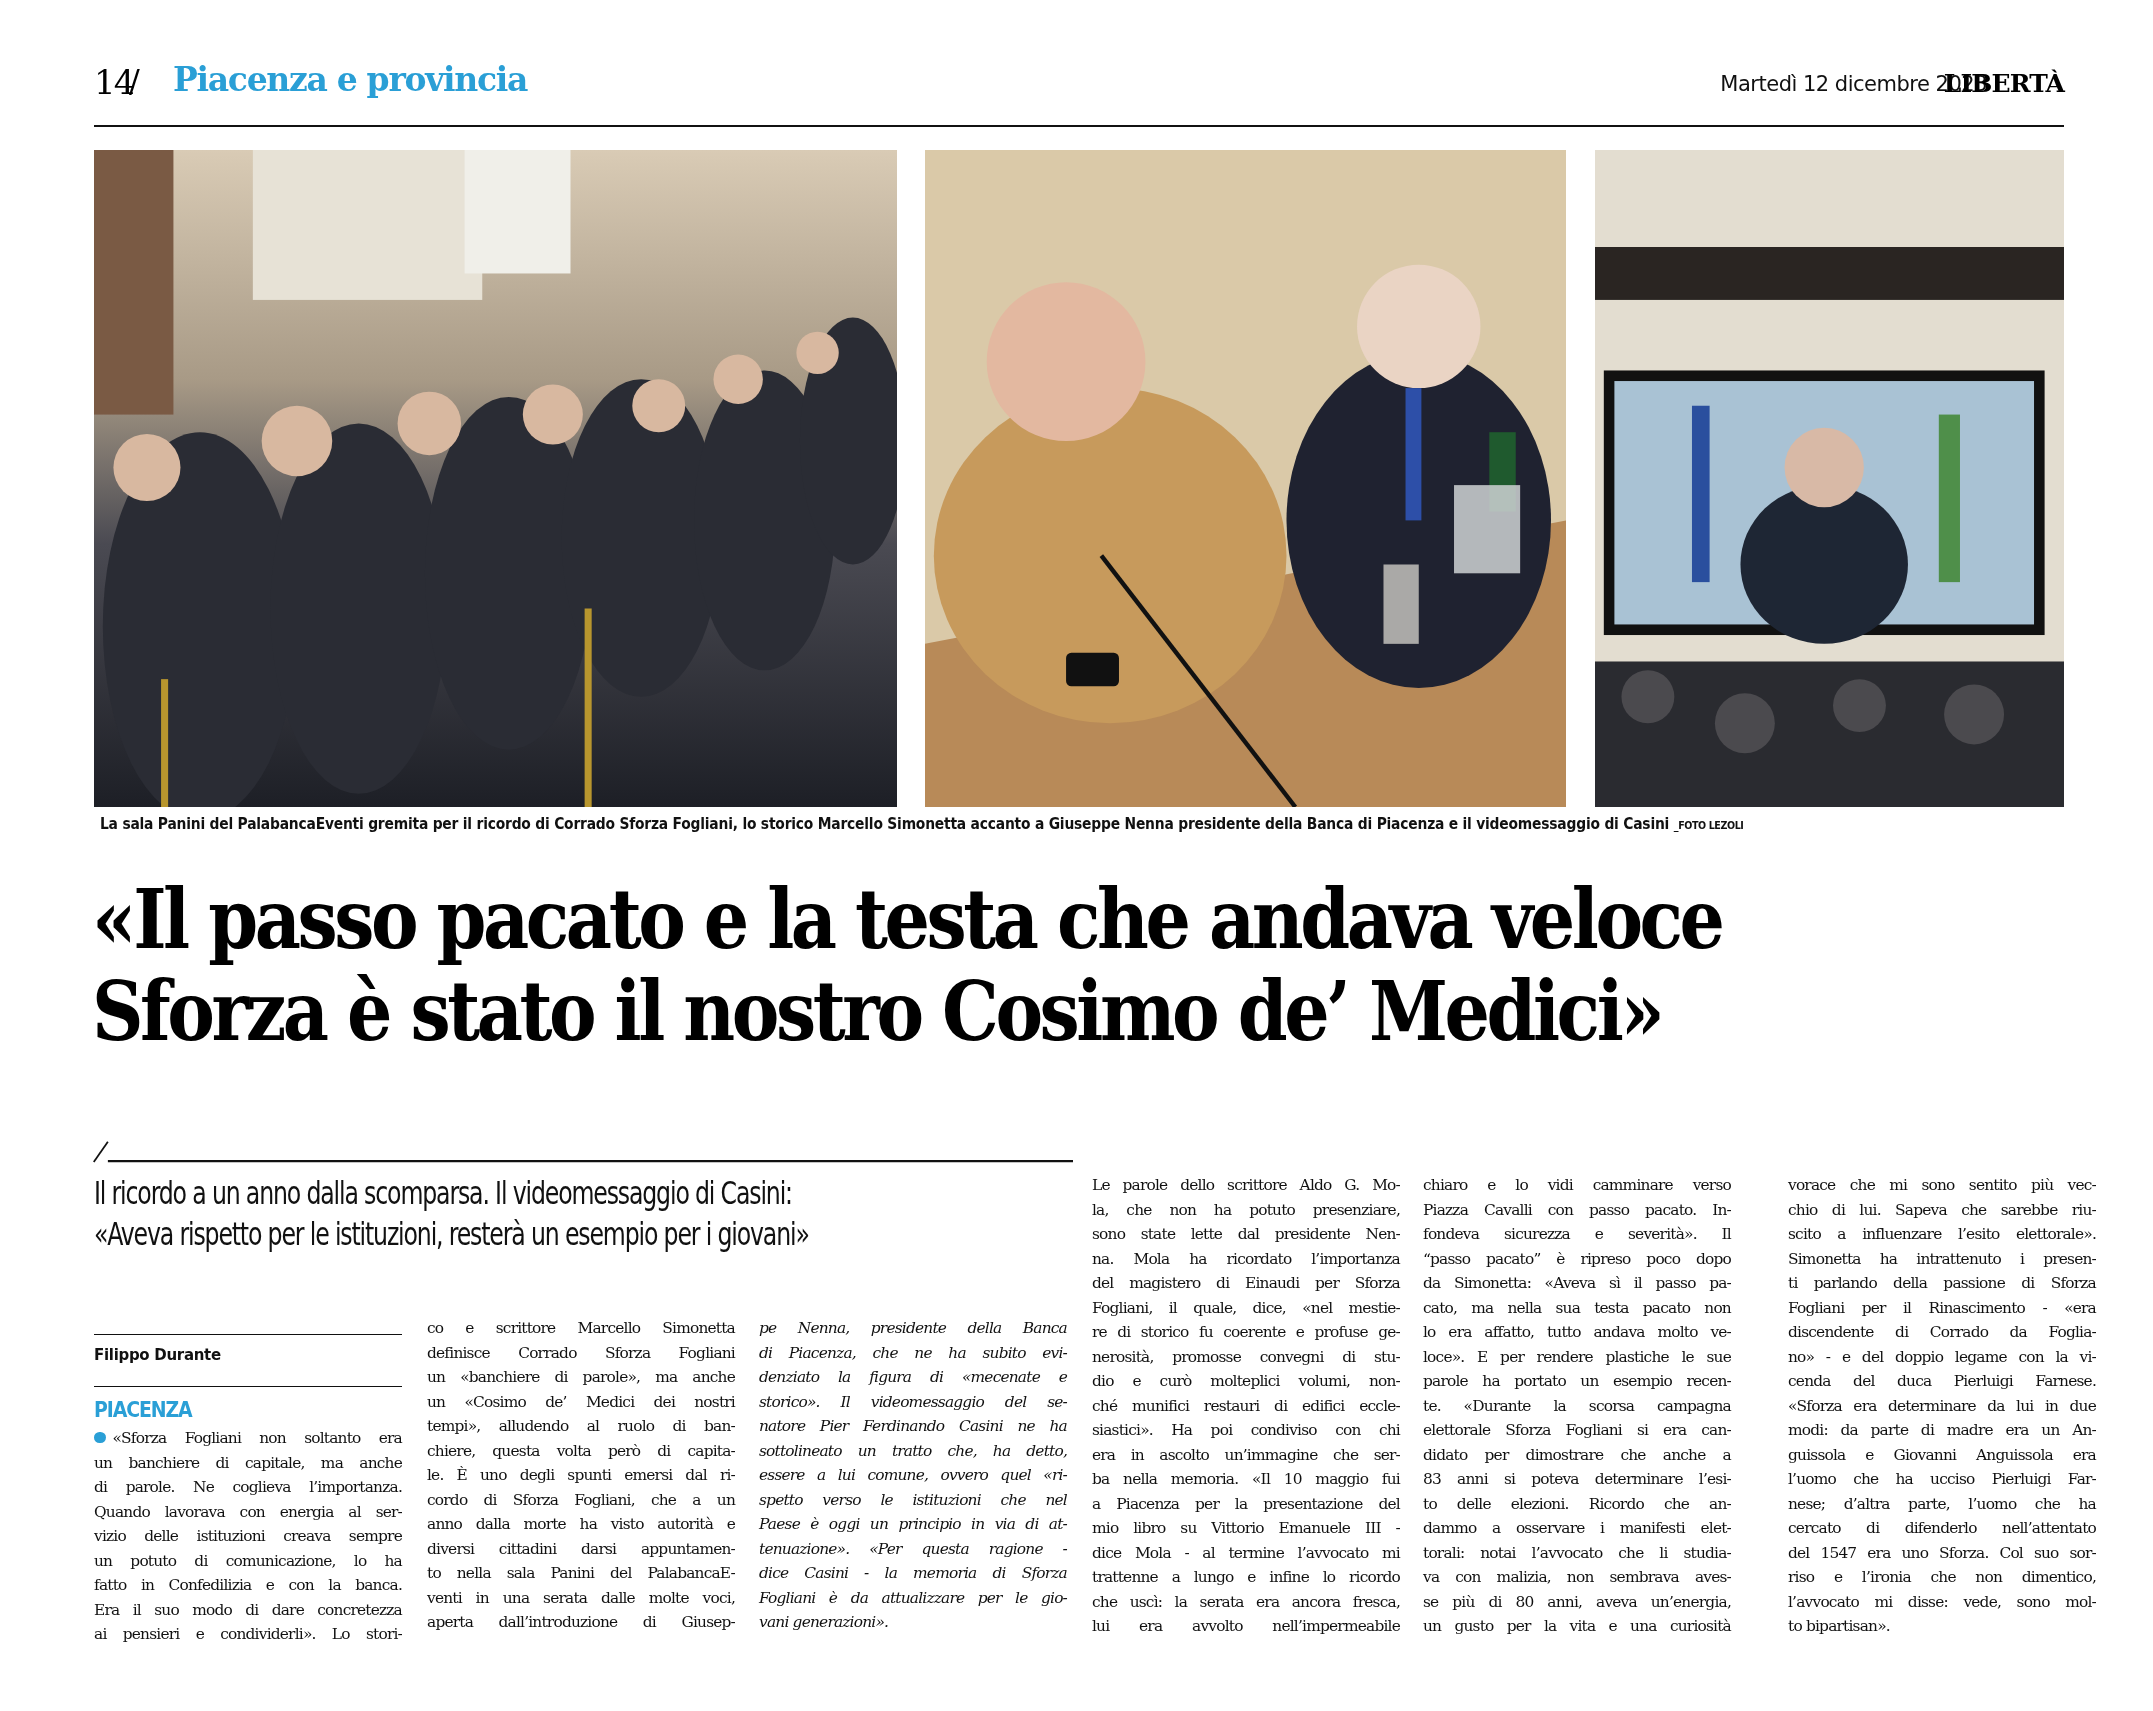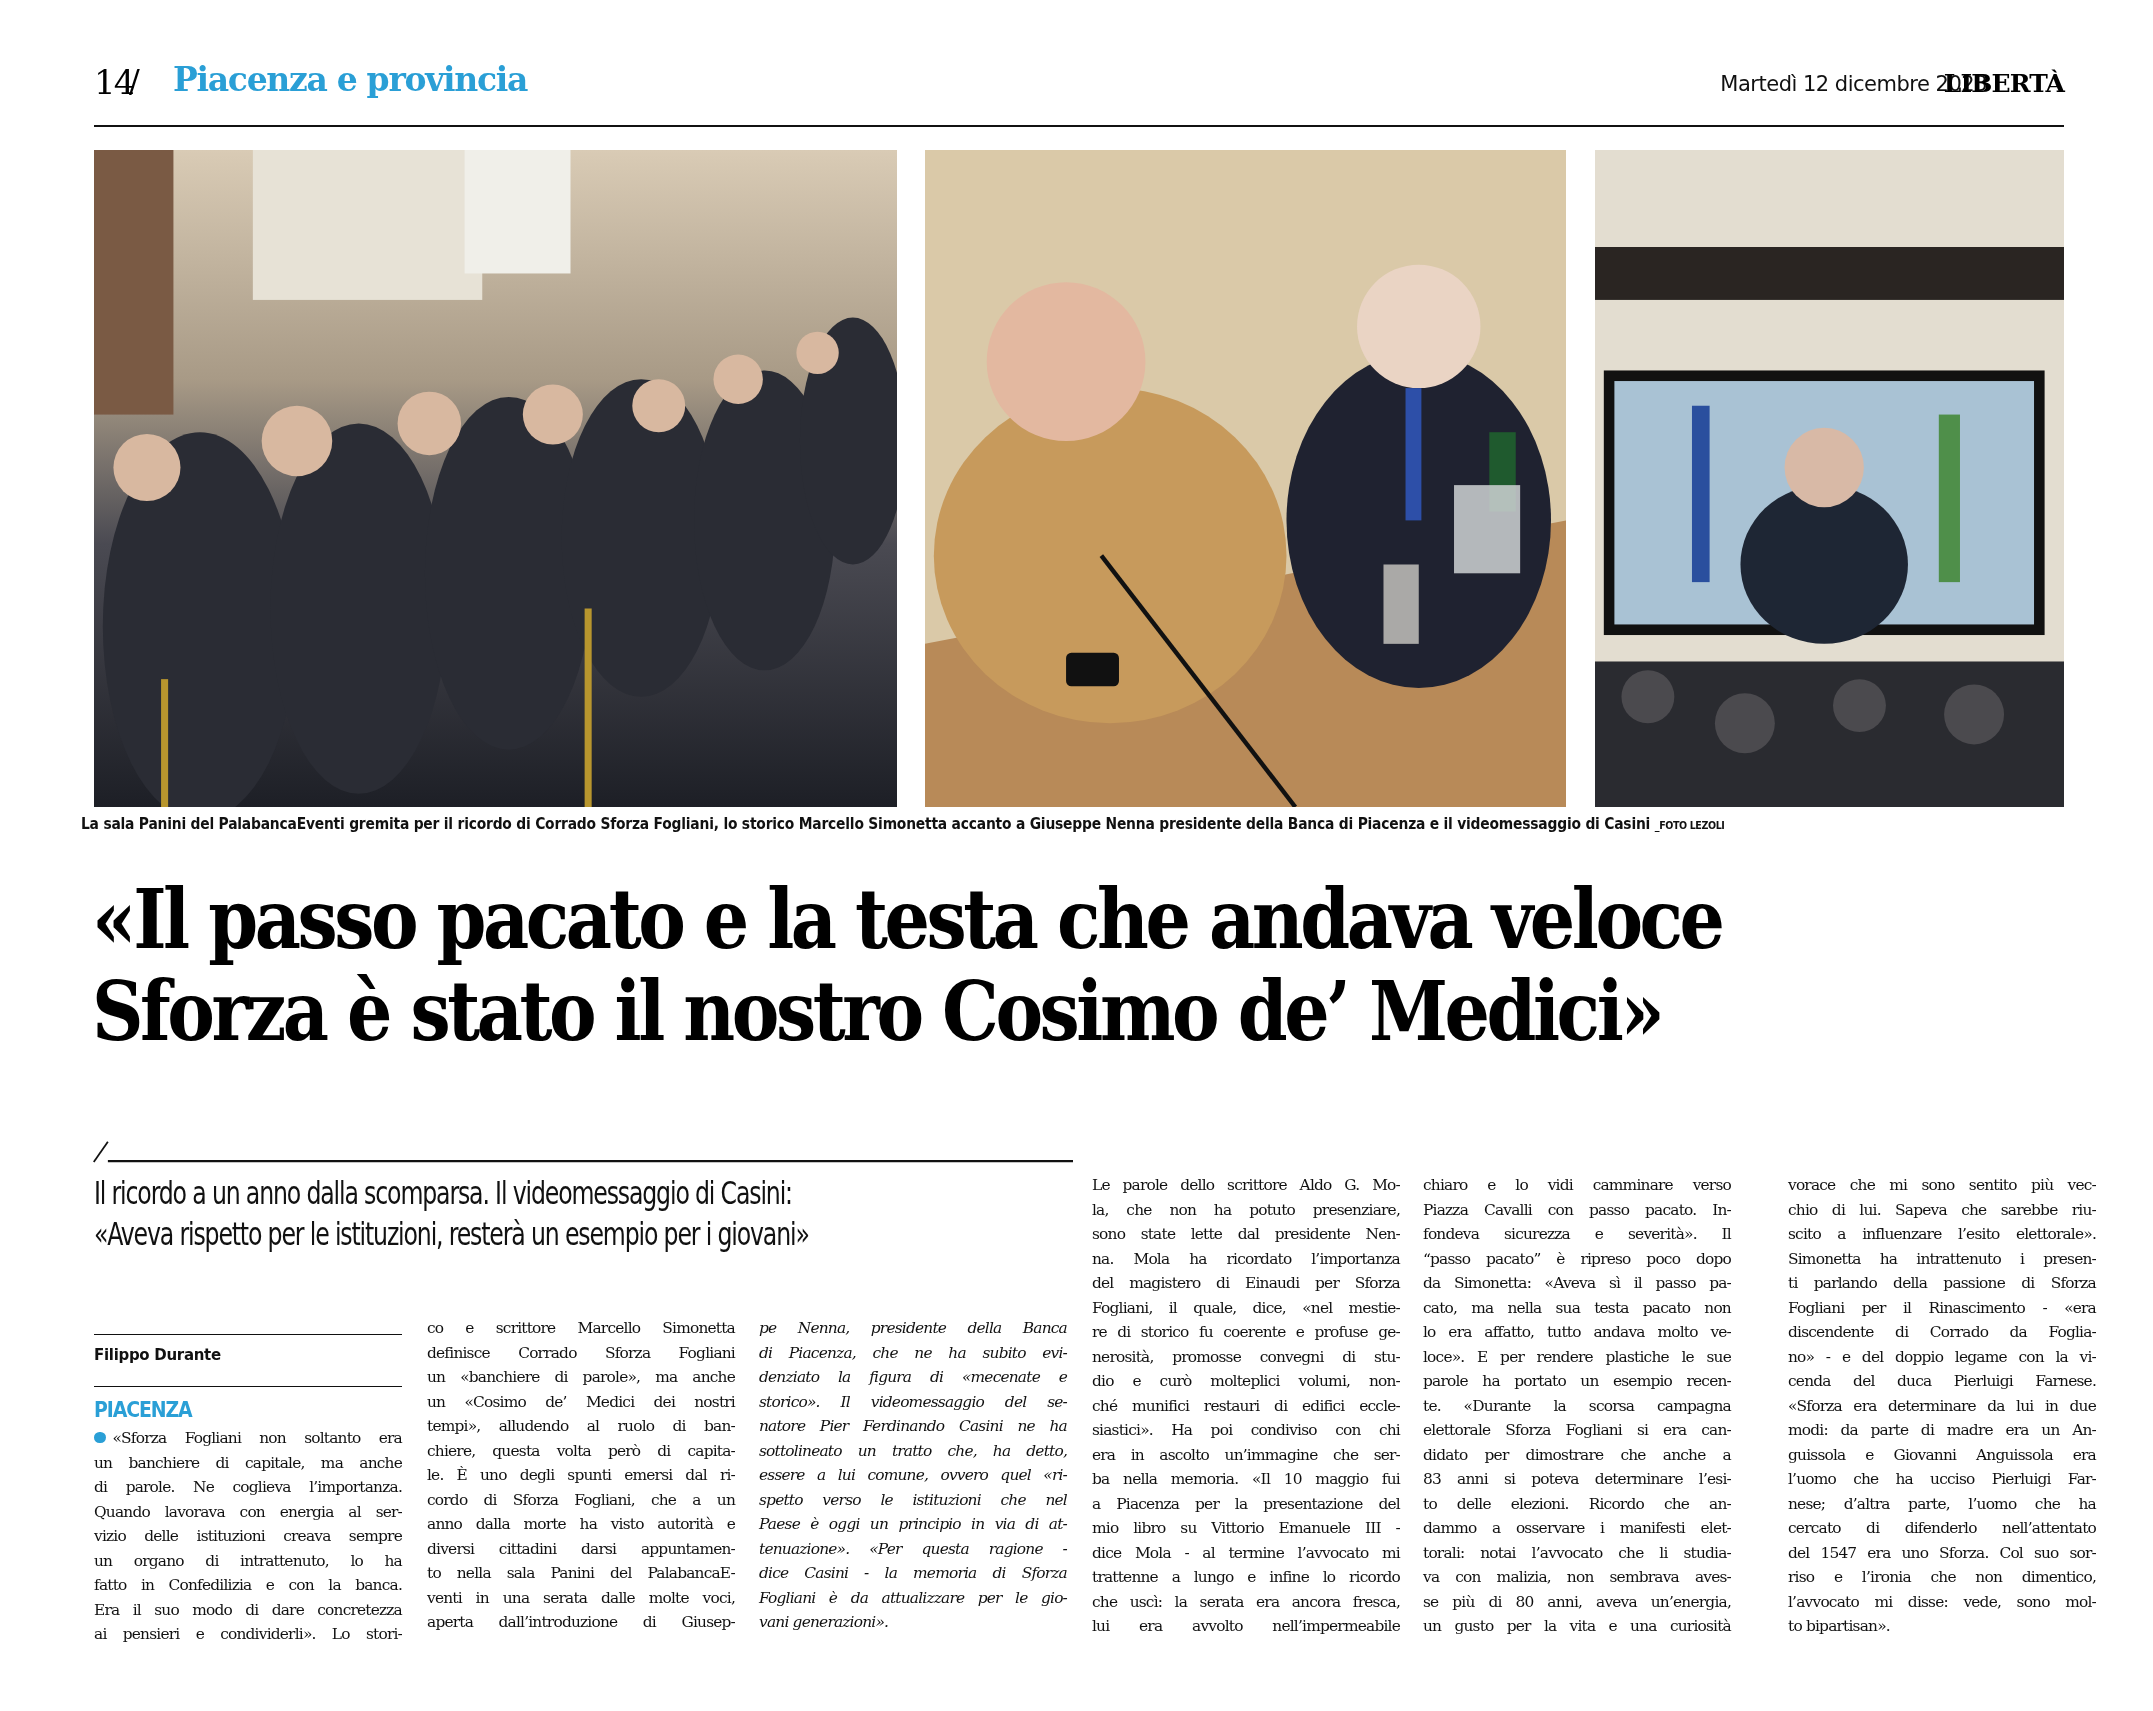--- a/index.html
+++ b/index.html
@@ -14,21 +14,21 @@
   .masthead { right: 89px; top: 69px; font-family: "DejaVu Serif", serif; font-weight: bold; font-size: 25px; color: #000; letter-spacing: -0.9px; }
   .top-rule { left: 94px; top: 125px; width: 1970px; height: 1.8px; background: #111; }
 
   
   .photo { top: 150px; height: 657px; overflow: hidden; }
   .photo svg { display: block; width: 100%; height: 100%; }
   .photo-1 { left: 94px; width: 803px; }
   .photo-2 { left: 925px; width: 641px; }
   .photo-3 { left: 1595px; width: 469px; }
 
-  .caption { left: 81px; top: 815px; width: 1970px; font-family: "DejaVu Sans Condensed", "DejaVu Sans", sans-serif; font-stretch: condensed; font-weight: bold; font-size: 15.4px; color: #111; white-space: nowrap; letter-spacing: -0.2px; }
+  .caption { left: 100px; top: 815px; width: 1970px; font-family: "DejaVu Sans Condensed", "DejaVu Sans", sans-serif; font-stretch: condensed; font-weight: bold; font-size: 15.4px; color: #111; white-space: nowrap; letter-spacing: -0.2px; }
   .caption .credit { font-size: 10.6px; letter-spacing: -0.4px; }
 
   
   .headline { left: 92px; top: 873px; width: 1981px; font-family: "DejaVu Serif", serif; font-weight: bold; font-size: 83px; line-height: 92px; color: #000; letter-spacing: -4px; transform: scaleX(0.86); transform-origin: left top; white-space: nowrap; }
   .headline div { width: 2311px; }
 
   
   .angle-rule { left: 92px; top: 1138px; width: 981px; height: 25px; }
 
   .subhead { left: 94px; top: 1173px; width: 981px; font-family: "DejaVu Sans Condensed", "DejaVu Sans", sans-serif; font-size: 32px; line-height: 41px; color: #111; letter-spacing: -1.4px; transform: scaleX(0.82); transform-origin: left top; white-space: nowrap; }
@@ -163,21 +163,21 @@
 <div class="abs byline">Filippo Durante</div>
 <div class="abs byline-rule-bot"></div>
 <div class="abs dateline">PIACENZA</div>
 
 <div class="abs col col-1">
   <span class="line"><span class="bullet"></span><span>«Sforza Fogliani non soltanto era</span></span>
   <span class="line">un banchiere di capitale, ma anche</span>
   <span class="line">di parole. Ne coglieva l’importanza.</span>
   <span class="line">Quando lavorava con energia al ser-</span>
   <span class="line">vizio delle istituzioni creava sempre</span>
-  <span class="line">un organo di intrattenuto, lo ha</span>
+  <span class="line">un potuto di comunicazione, lo ha</span>
   <span class="line">fatto in Confedilizia e con la banca.</span>
   <span class="line">Era il suo modo di dare concretezza</span>
   <span class="line">ai pensieri e condividerli». Lo stori-</span>
 </div>
 
 <div class="abs col col-2">
   <span class="line">co e scrittore Marcello Simonetta</span>
   <span class="line">definisce Corrado Sforza Fogliani</span>
   <span class="line">un «banchiere di parole», ma anche</span>
   <span class="line">un «Cosimo de’ Medici dei nostri</span>

